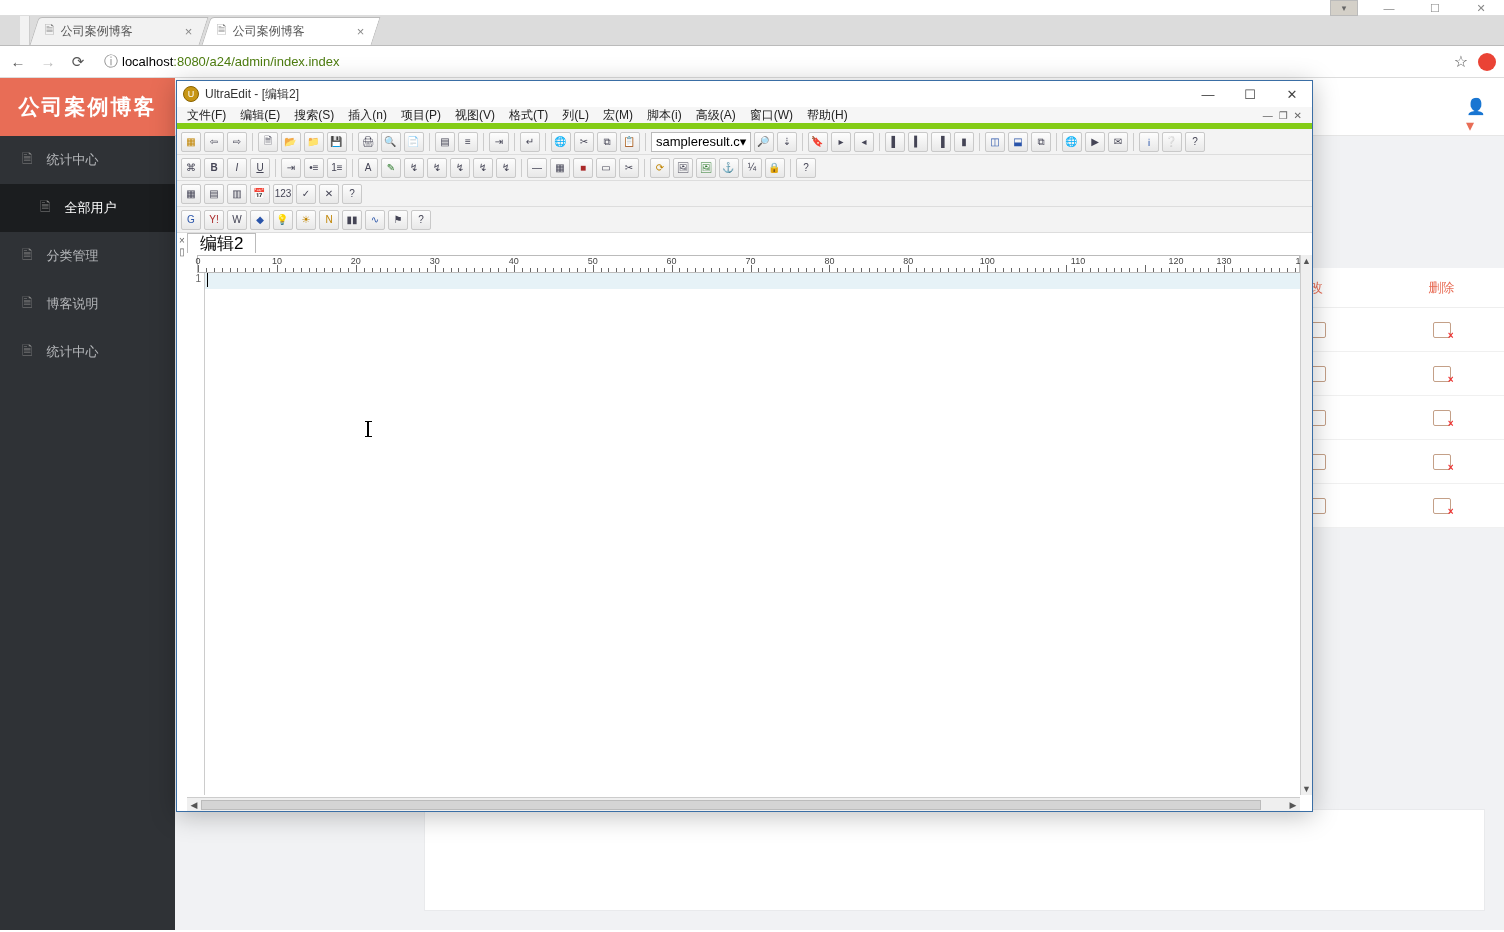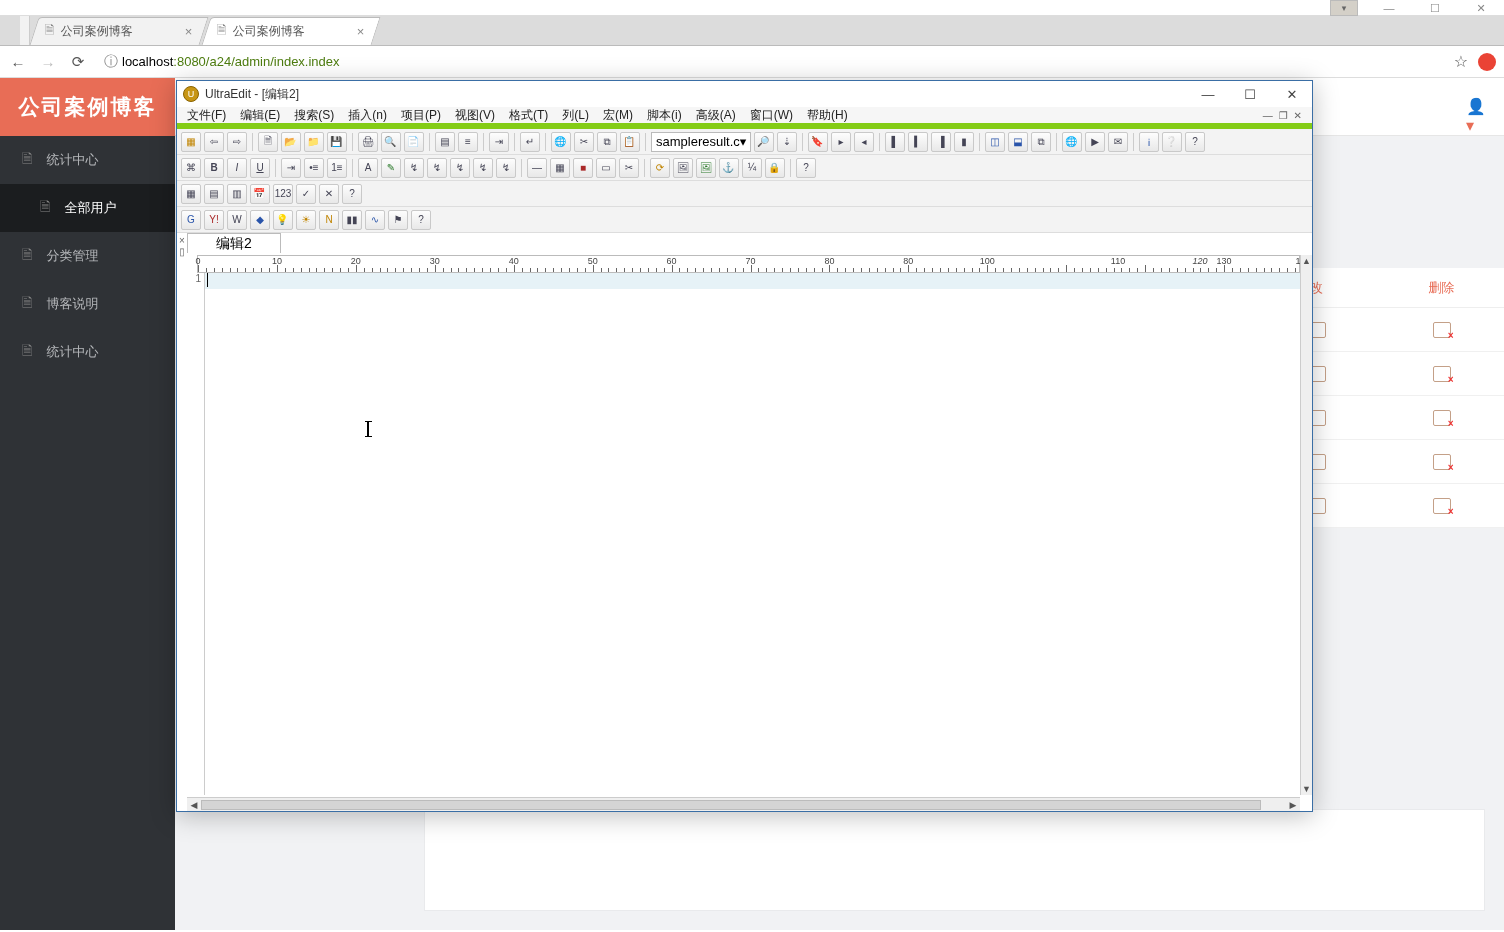--- a/index.html
+++ b/index.html
@@ -73,21 +73,21 @@
 .tb-btn.bold { font-weight: bold; }
 .tb-btn.italic { font-style: italic; }
 .tb-btn.under { text-decoration: underline; }
 .tb-btn.green { color: #2a7a2a; }
 .tb-btn.blue { color: #2954aa; }
 .tb-btn.red { color: #aa2929; }
 .tb-btn.orange { color: #c08400; }
 
 .ue-body { flex: 1; display: flex; position: relative; background: #fff; }
 .ue-gutter-close { width: 10px; font-size: 10px; color: #666; padding-top: 2px; text-align: center; cursor: pointer; }
-.ue-doc-tab { position: absolute; left: 10px; top: 0; height: 20px; padding: 0 28px; border: 1px solid #bbb; background: #fff; font-size: 14px; display: flex; align-items: center; border-bottom: none; }
+.ue-doc-tab { position: absolute; left: 10px; top: 0; height: 20px; padding: 0 12px; border: 1px solid #bbb; background: #fff; font-size: 17px; display: flex; align-items: center; border-bottom: none; }
 .ue-ruler { position: absolute; left: 20px; right: 12px; top: 22px; height: 18px; border: 1px solid #bbb; background: #fff; font-size: 10px; color: #444; user-select: none; }
 .ruler-tick { position: absolute; bottom: 0; width: 1px; height: 4px; background: #666; }
 .ruler-tick.major { height: 7px; }
 .ruler-label { position: absolute; bottom: 6px; font-size: 9px; transform: translateX(-50%); }
 .ue-linenum-col { position: absolute; left: 10px; top: 40px; width: 18px; bottom: 16px; border-right: 1px solid #ccc; font-size: 10px; color: #666; text-align: right; padding-right: 3px; background: #fff; }
 .ue-text-area { position: absolute; left: 28px; top: 40px; right: 12px; bottom: 16px; background: #e6f2f7; }
 .ue-text-area-inner { width:100%;height:16px;background:#e6f2f7; position:relative;}
 .ue-caret { position: absolute; left: 2px; top: 0; width: 1px; height: 14px; background: #000; }
 .ue-text-cursor { position: absolute; left: 162px; top: 148px; width: 1px; height: 16px; border-left: 1px solid #000; border-right: 1px solid #000; }
 .ue-text-cursor::before, .ue-text-cursor::after { content:""; position:absolute; width:7px; height:1px; background:#000; left:-3px; }
@@ -491,32 +491,32 @@
         <div class="ruler-tick" style="left: 797.179px;"></div>
         <div class="ruler-tick" style="left: 805.071px;"></div>
         <div class="ruler-tick" style="left: 812.964px;"></div>
         <div class="ruler-tick" style="left: 820.857px;"></div>
         <div class="ruler-tick" style="left: 828.75px;"></div>
         <div class="ruler-tick" style="left: 836.643px;"></div>
         <div class="ruler-tick" style="left: 844.536px;"></div>
         <div class="ruler-tick" style="left: 852.429px;"></div>
         <div class="ruler-tick" style="left: 860.321px;"></div>
         <div class="ruler-tick major" style="left: 868.214px;"></div>
-        <div class="ruler-label" style="left: 920px;">110</div>
+        <div class="ruler-label" style="left: 880px;">110</div>
         <div class="ruler-tick" style="left: 876.107px;"></div>
         <div class="ruler-tick" style="left: 884px;"></div>
         <div class="ruler-tick" style="left: 891.893px;"></div>
         <div class="ruler-tick" style="left: 899.786px;"></div>
         <div class="ruler-tick" style="left: 907.679px;"></div>
         <div class="ruler-tick" style="left: 915.571px;"></div>
         <div class="ruler-tick" style="left: 923.464px;"></div>
         <div class="ruler-tick" style="left: 931.357px;"></div>
         <div class="ruler-tick" style="left: 939.25px;"></div>
         <div class="ruler-tick major" style="left: 947.143px;"></div>
-        <div class="ruler-label" style="left: 1002px; font-style: italic;">120</div>
+        <div class="ruler-label" style="left: 978px;">120</div>
         <div class="ruler-tick" style="left: 955.036px;"></div>
         <div class="ruler-tick" style="left: 962.929px;"></div>
         <div class="ruler-tick" style="left: 970.821px;"></div>
         <div class="ruler-tick" style="left: 978.714px;"></div>
         <div class="ruler-tick" style="left: 986.607px;"></div>
         <div class="ruler-tick" style="left: 994.5px;"></div>
         <div class="ruler-tick" style="left: 1002.39px;"></div>
         <div class="ruler-tick" style="left: 1010.29px;"></div>
         <div class="ruler-tick" style="left: 1018.18px;"></div>
         <div class="ruler-tick major" style="left: 1026.07px;"></div>

